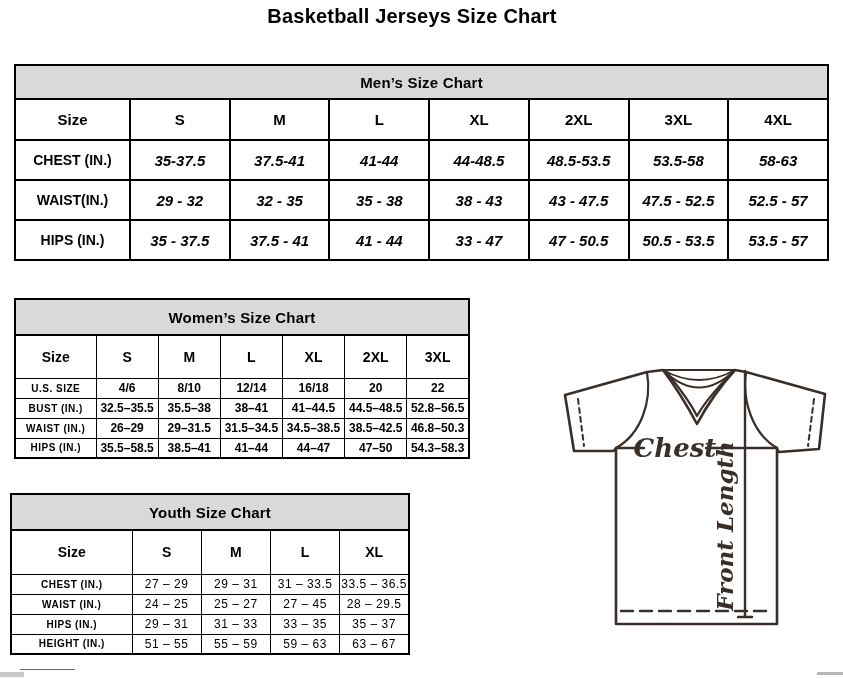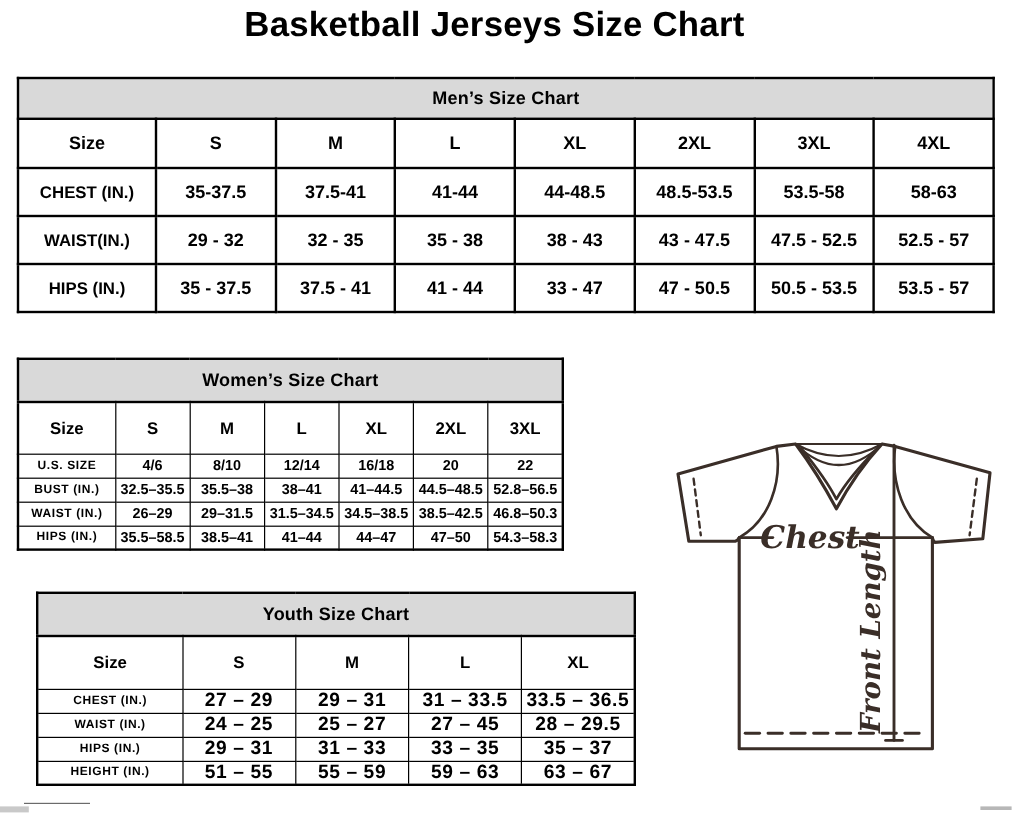--- a/index.html
+++ b/index.html
@@ -3,21 +3,21 @@
 <meta charset="utf-8">
 <style>
   html,body{margin:0;padding:0;}
   body{
     width:843px;height:679px;position:relative;overflow:hidden;
     background:#ffffff;color:#000;
     font-family:"Liberation Sans", sans-serif;
   }
   .page-title{
     position:absolute;top:5px;left:0;width:824px;text-align:center;
-    font-size:29px;font-weight:bold;letter-spacing:0.2px;
+    font-size:20px;font-weight:bold;letter-spacing:0.2px;
   }
   table.chart{
     position:absolute;border-collapse:collapse;table-layout:fixed;
     border:2px solid #000;background:#fff;
   }
   table.chart th, table.chart td{
     border:1px solid #000;text-align:center;vertical-align:middle;
     padding:0;color:#000;overflow:hidden;white-space:nowrap;
   }
   table.chart th.ttl{
@@ -26,39 +26,39 @@
   }
   
   table.men{left:14px;top:64px;width:815px;}
   table.men th, table.men td{border-width:2px;}
   table.men col.c0{width:115px;}
   table.men tr.ttl-row{height:34px;}
   table.men tr.hdr-row{height:41px;}
   table.men tbody tr{height:40px;}
   table.men tr.hdr-row th{font-size:15px;}
   table.men tbody th.lbl{font-size:14px;}
-  table.men tbody td{font-size:15px;font-weight:bold;}
+  table.men tbody td{font-size:15px;font-weight:bold;font-style:italic;}
   
   table.women{left:14px;top:298px;width:456px;}
   table.women col.c0{width:81px;}
   table.women tr.ttl-row{height:36px;}
   table.women tr.hdr-row{height:43px;}
   table.women tbody tr{height:20px;}
   table.women tr.hdr-row th{font-size:14px;}
   table.women tbody th.lbl{font-size:10px;letter-spacing:0.5px;}
   table.women tbody td{font-size:12px;font-weight:bold;}
   
-  table.youth{left:30px;top:493px;width:500px;}
+  table.youth{left:10px;top:493px;width:400px;}
   table.youth col.c0{width:121px;}
   table.youth tr.ttl-row{height:36px;}
   table.youth tr.hdr-row{height:44px;}
   table.youth tbody tr{height:20px;}
   table.youth tr.hdr-row th{font-size:14px;}
   table.youth tbody th.lbl{font-size:10px;letter-spacing:0.5px;}
-  table.youth tbody td{font-size:16px;font-weight:bold;letter-spacing:0.5px;}
+  table.youth tbody td{font-size:12px;font-weight:normal;letter-spacing:0.5px;}
   
   .jersey-wrap{position:absolute;left:553px;top:358px;width:290px;height:290px;}
   .jersey-wrap svg{display:block;}
   .jersey-label{
     font-family:"DejaVu Serif","Liberation Serif",serif;
     font-weight:bold;font-style:italic;
   }
   
   .frag{position:absolute;}
   .frag-line-left{left:20px;top:669px;width:55px;height:1px;background:#6b6b6b;}

